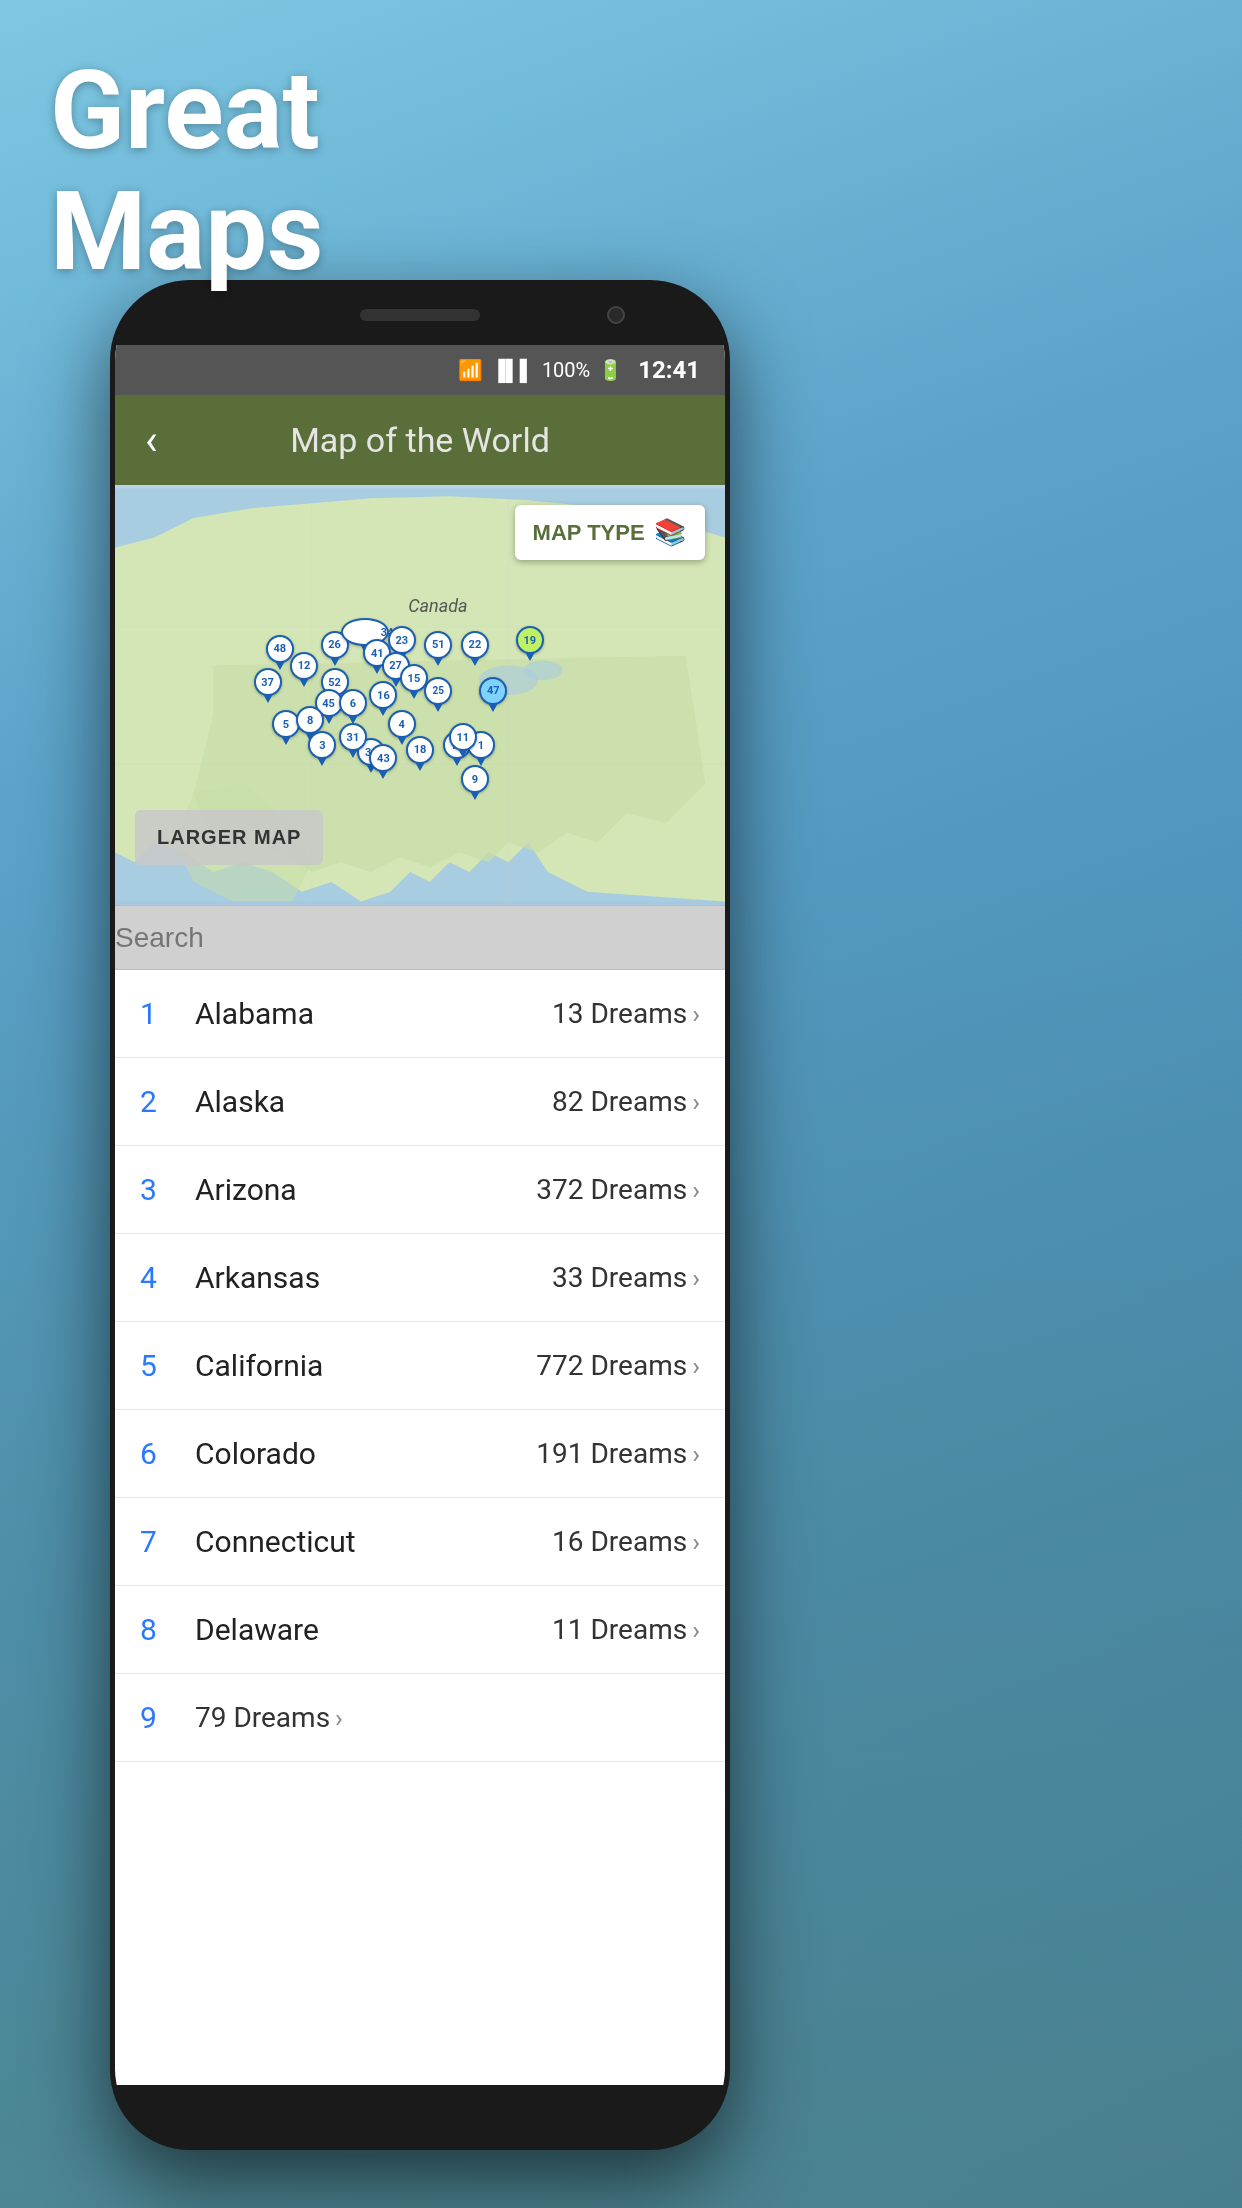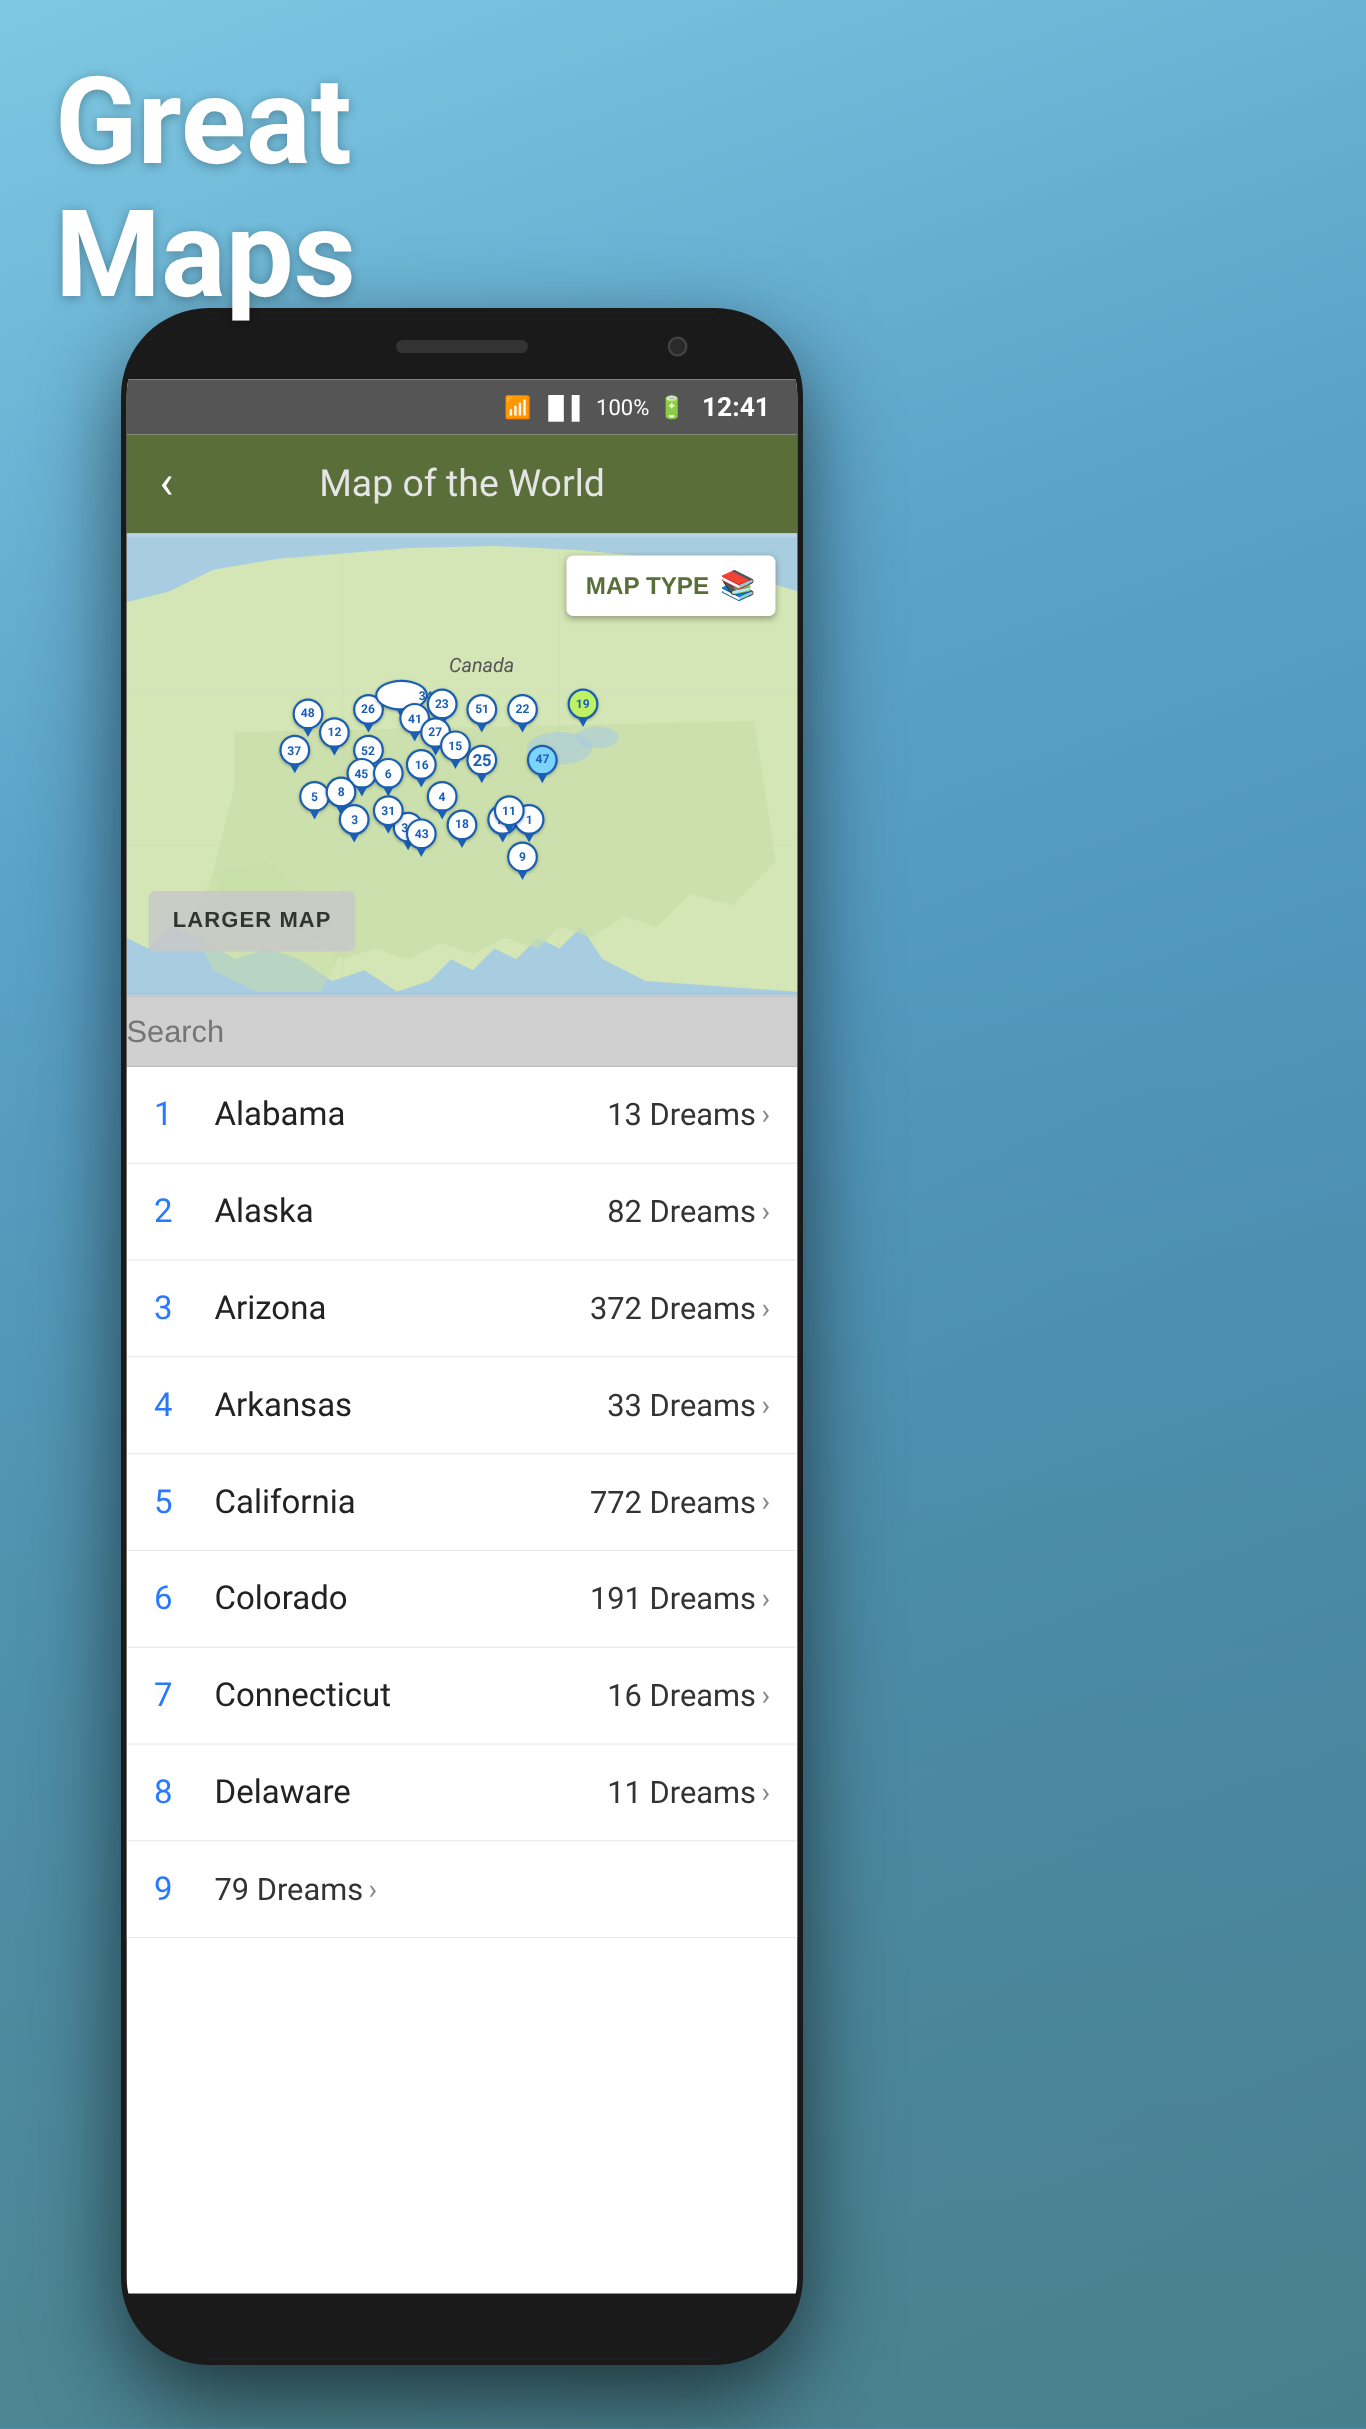--- a/index.html
+++ b/index.html
@@ -511,21 +511,21 @@
            display:flex;align-items:center;justify-content:center;font-size:11px;font-weight:bold;
            color:#1a5fb4;position:relative;box-shadow:0 1px 3px rgba(0,0,0,0.3);cursor:pointer;">
         15
         <div style="position:absolute;bottom:-9px;left:50%;transform:translateX(-50%);
              width:0;height:0;border-left:5px solid transparent;border-right:5px solid transparent;
              border-top:9px solid #1a5fb4;"></div>
       </div>
     </div>
             <div style="position: absolute; left: 53%; top: 49%; transform: translate(-50%, -50%);">
       <div style="width:28px;height:28px;background:white;border:2px solid #1a5fb4;border-radius:50%;
-           display:flex;align-items:center;justify-content:center;font-size:15px;font-weight:bold;
+           display:flex;align-items:center;justify-content:center;font-size:10px;font-weight:bold;
            color:#1a5fb4;position:relative;box-shadow:0 1px 3px rgba(0,0,0,0.3);cursor:pointer;">
         25
         <div style="position:absolute;bottom:-9px;left:50%;transform:translateX(-50%);
              width:0;height:0;border-left:5px solid transparent;border-right:5px solid transparent;
              border-top:9px solid #1a5fb4;"></div>
       </div>
     </div>
             <div style="position: absolute; left: 62%; top: 49%; transform: translate(-50%, -50%);">
       <div style="width:28px;height:28px;background:#7dd3fc;border:2px solid #1a5fb4;border-radius:50%;
            display:flex;align-items:center;justify-content:center;font-size:11px;font-weight:bold;

